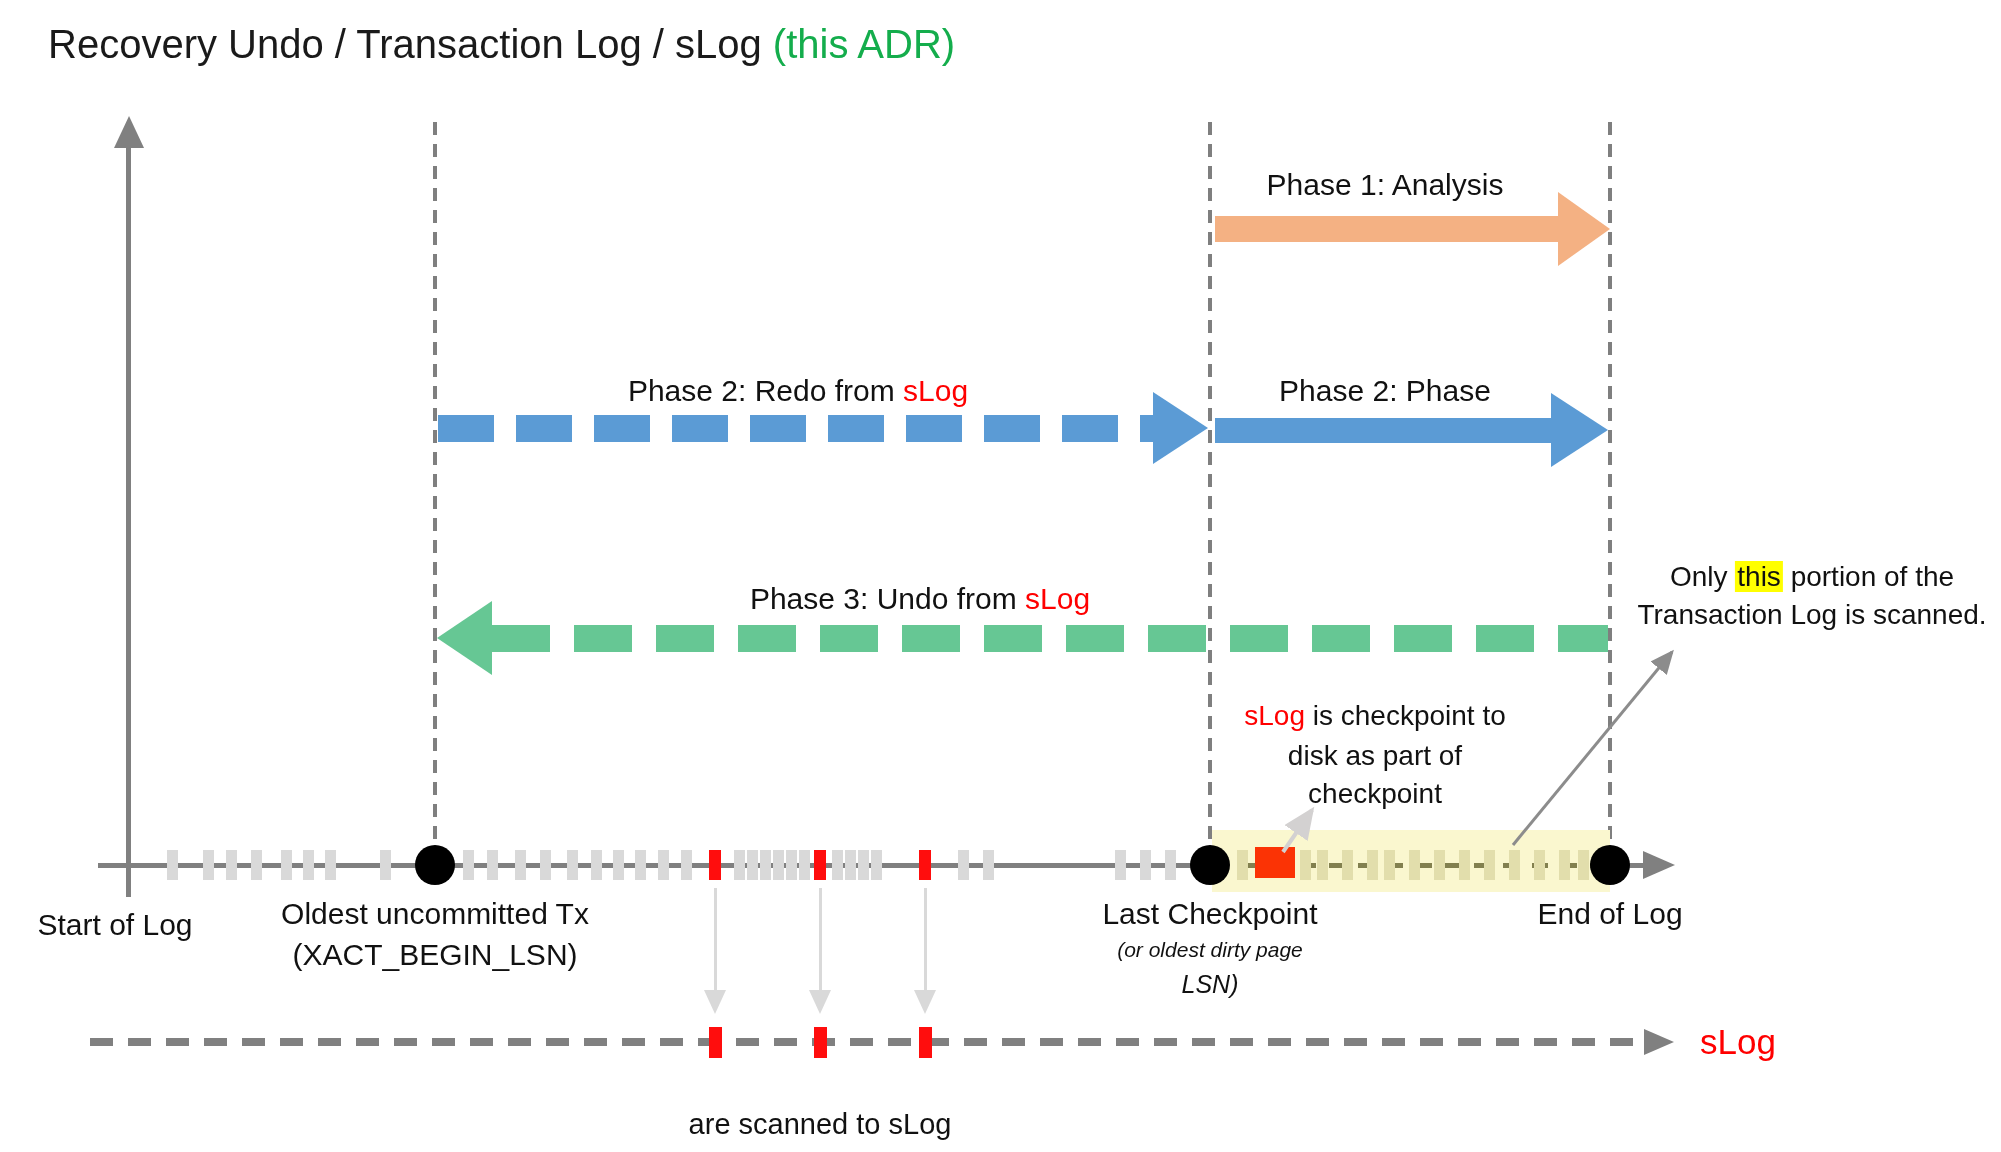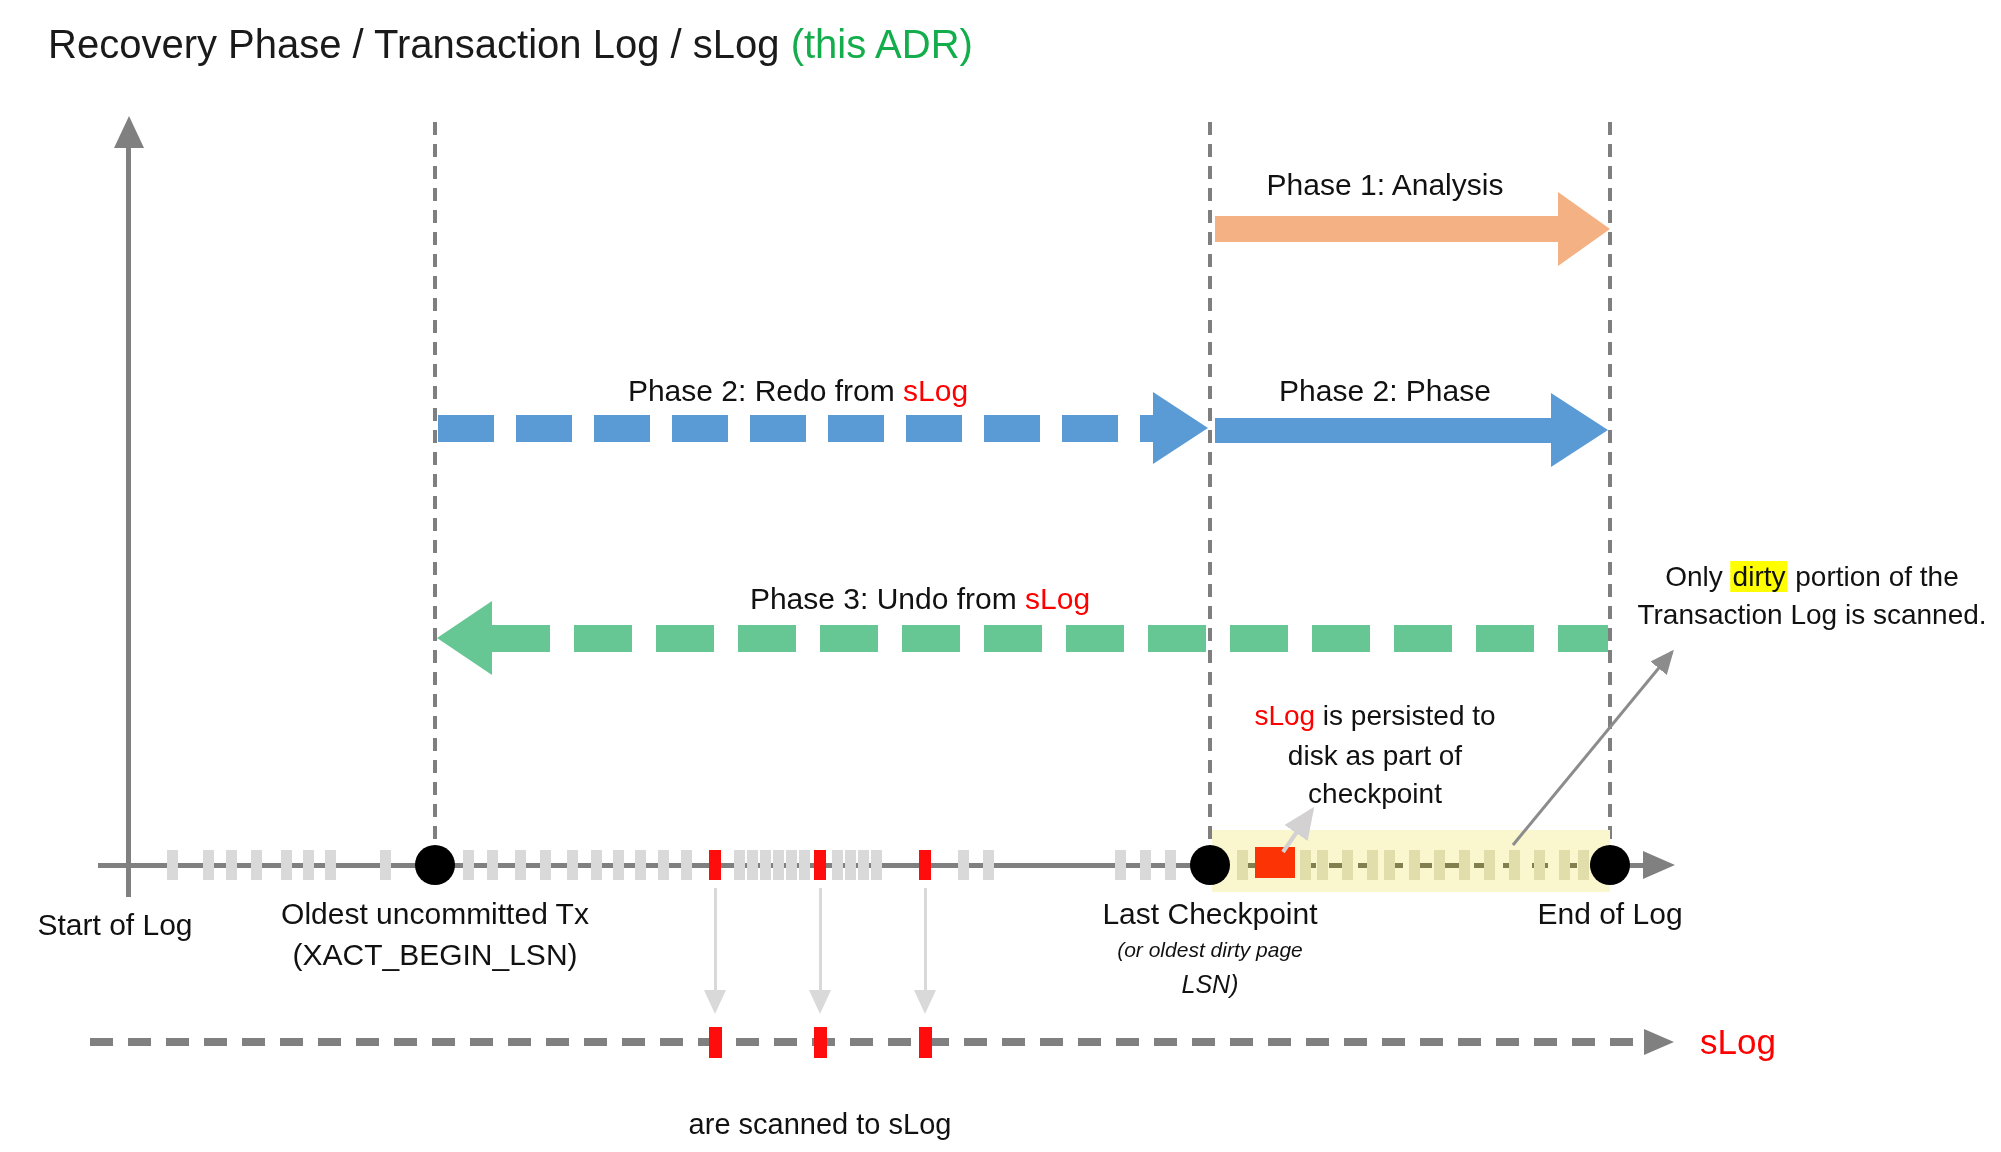--- a/index.html
+++ b/index.html
@@ -94,21 +94,21 @@
   .l-copy1{left:820px;top:1068px;font-size:29px;}
   .l-copy2{left:820px;top:1108px;font-size:29px;}
 
   .ptr-svg{left:0;top:0;width:2001px;height:1152px;pointer-events:none;z-index:5;}
 </style>
 </head>
 <body>
 
 <div class="canvas">
 
-  <div class="label title"><span>Recovery Phase / Transaction Log / sLog </span><span class="green">(this ADR)</span></div>
+  <div class="label title"><span>Recovery Undo / Transaction Log / sLog </span><span class="green">(this ADR)</span></div>
 
   <div class="abs v-axis"></div>
   <div class="abs v-axis-head"></div>
   <div class="abs h-axis-left"></div>
   <div class="abs band"></div>
   <div class="abs h-axis-dashed"></div>
   <div class="abs h-axis-right"></div>
   <div class="abs h-axis-head"></div>
 
   <div class="abs guide g1"></div>
@@ -138,24 +138,24 @@
 
   <div class="label ctr l-start">Start of Log</div>
   <div class="label ctr l-oldest1">Oldest uncommitted Tx</div>
   <div class="label ctr l-oldest2">(XACT_BEGIN_LSN)</div>
   <div class="label ctr l-ckpt">Last Checkpoint</div>
   <div class="label ctr l-ckpt-sub1">(or oldest dirty page</div>
   <div class="label ctr l-ckpt-sub2">LSN)</div>
   <div class="label ctr l-end">End of Log</div>
   <div class="label l-slog red">sLog</div>
 
-  <div class="label ctr note l-scan1"><span>Only </span><span class="hl">dirty</span><span> portion of the</span></div>
+  <div class="label ctr note l-scan1"><span>Only </span><span class="hl">this</span><span> portion of the</span></div>
   <div class="label ctr note l-scan2">Transaction Log is scanned.</div>
 
-  <div class="label ctr note l-persist1"><span class="red">sLog</span><span> is persisted to</span></div>
+  <div class="label ctr note l-persist1"><span class="red">sLog</span><span> is checkpoint to</span></div>
   <div class="label ctr note l-persist2">disk as part of</div>
   <div class="label ctr note l-persist3">checkpoint</div>
 
   <div class="label ctr l-copy2">are scanned to sLog</div>
 
   <svg class="abs ptr-svg">
     <defs>
       <marker id="mgray" markerWidth="9" markerHeight="8" refX="7" refY="3.5" orient="auto">
         <path d="M0,0 L8,3.5 L0,7 z" fill="#8C8C8C"></path>
       </marker>

